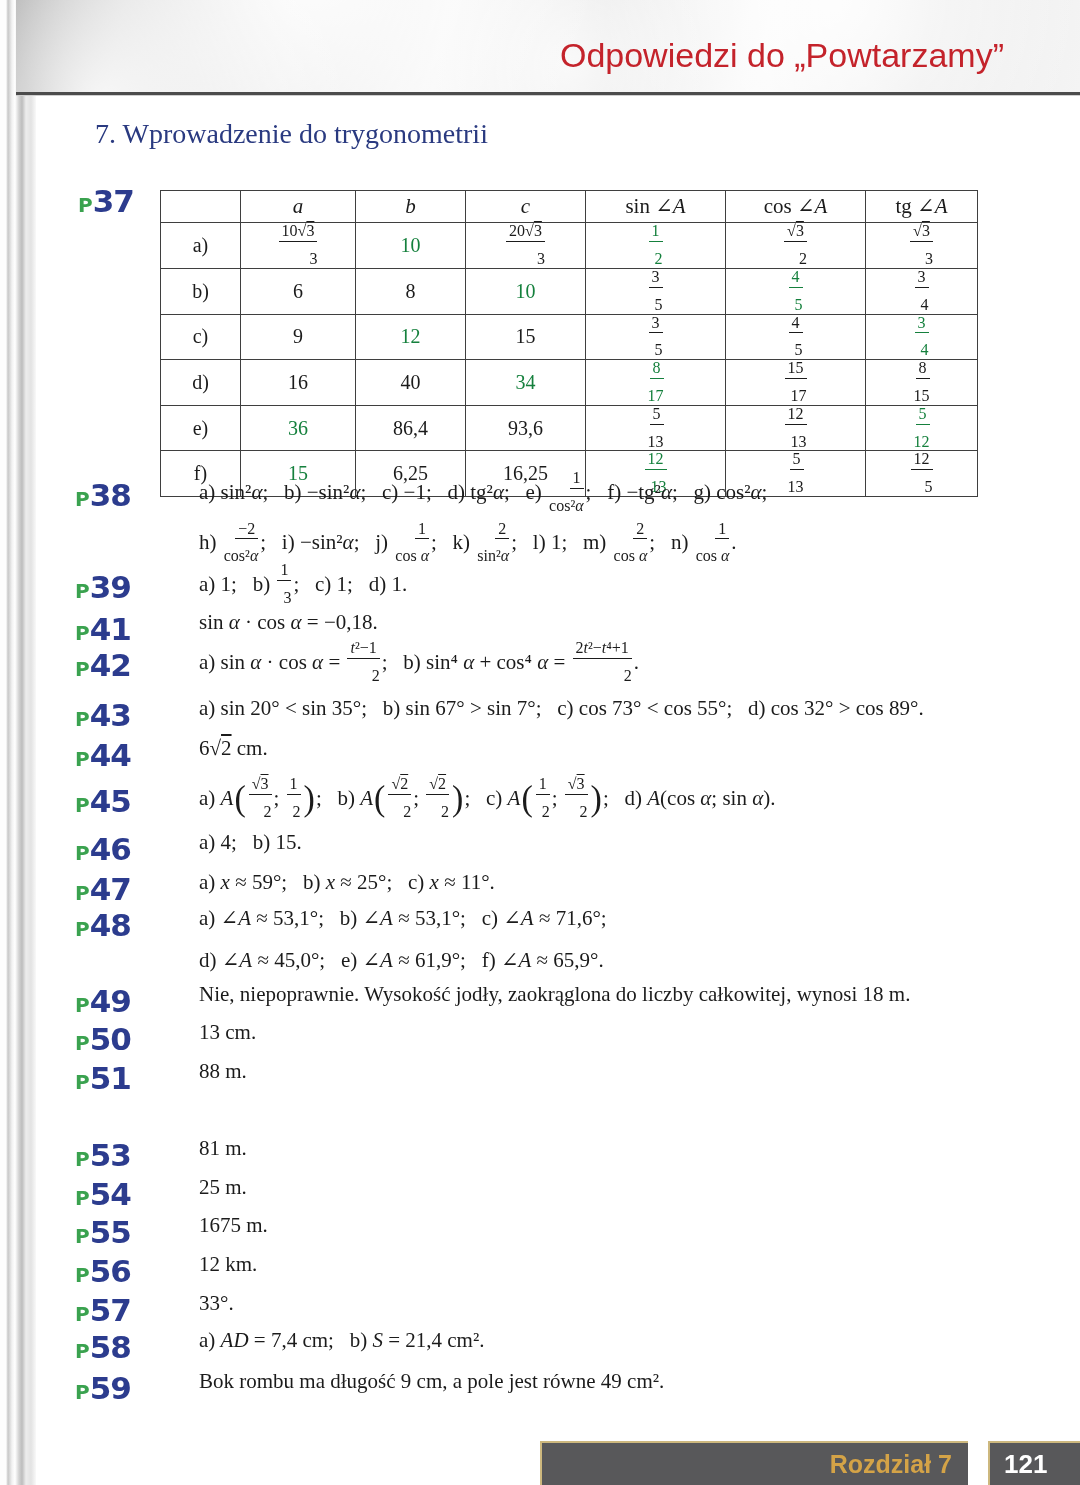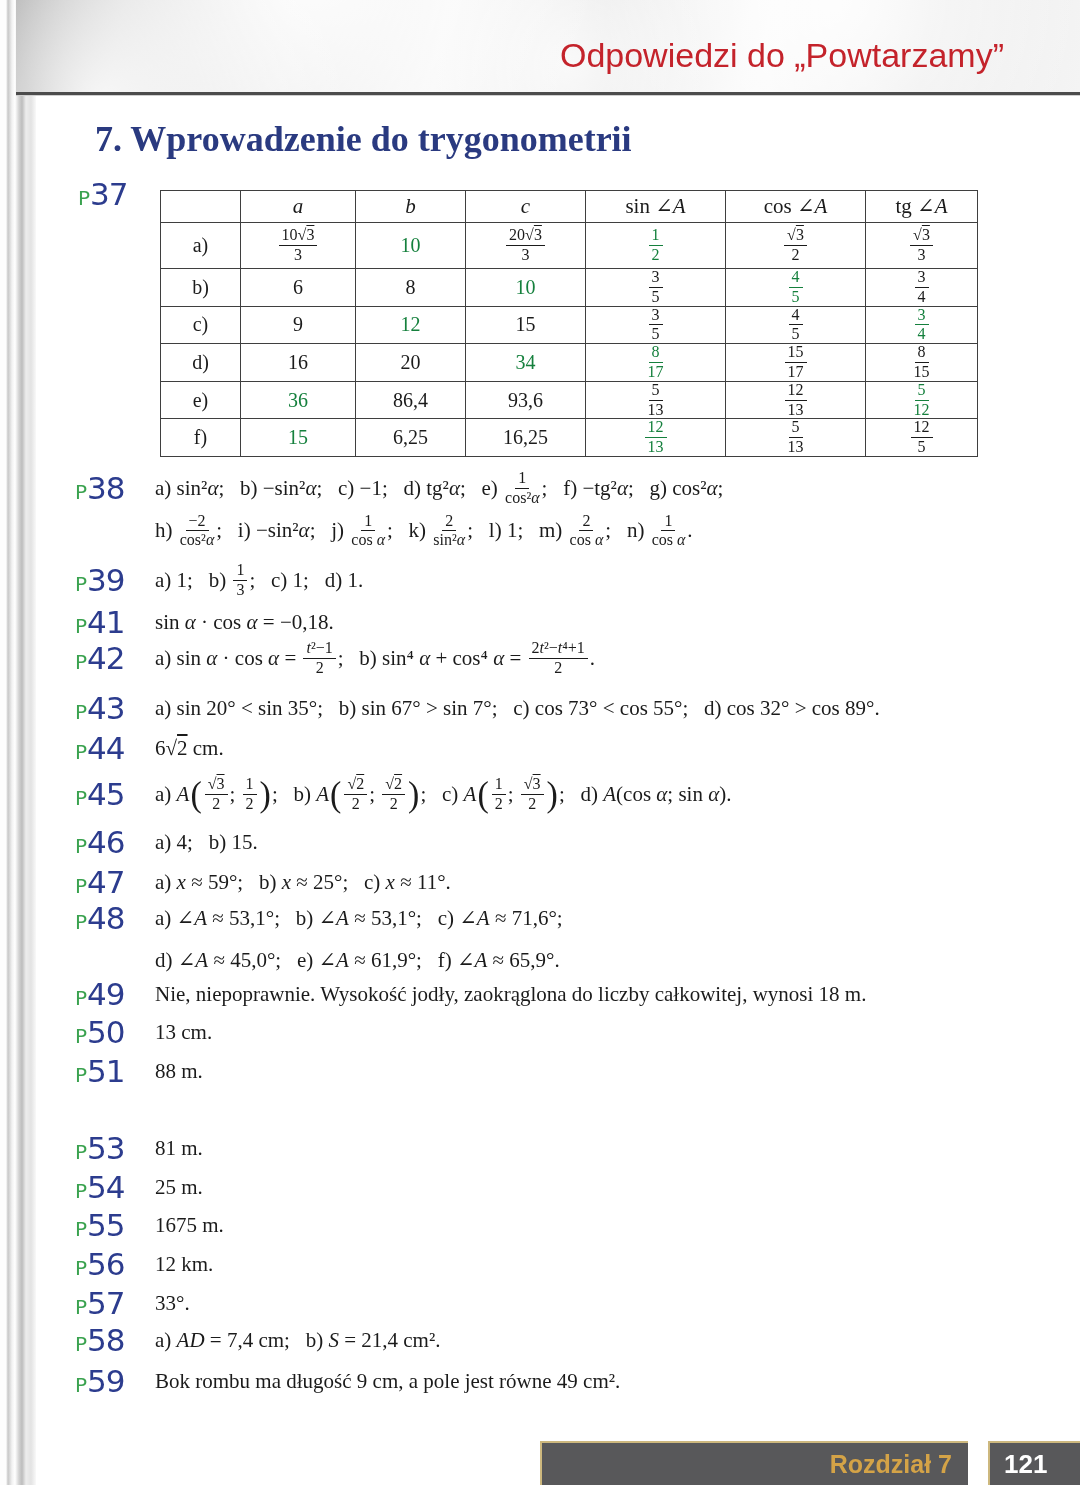--- a/index.html
+++ b/index.html
@@ -16,50 +16,50 @@
     background:
       radial-gradient(circle at 8% 110%, rgba(255,255,255,.85), rgba(255,255,255,0) 26%),
       radial-gradient(circle at 27% -30%, rgba(255,255,255,.95), rgba(255,255,255,0) 38%),
       radial-gradient(circle at 52% 70%, rgba(255,255,255,.7), rgba(255,255,255,0) 26%),
       radial-gradient(circle at 77% 0%, rgba(255,255,255,.85), rgba(255,255,255,0) 30%),
       linear-gradient(100deg,#8f8f8f 0%,#bdbdbd 10%,#e3e3e3 26%,#f7f7f7 40%,#e9e9e9 55%,#fafafa 70%,#ececec 85%,#f4f4f4 100%);
     border-bottom:3px solid #4c4c4c;box-shadow:0 1px 0 #cfcfcf;}
   .banner-title{position:absolute;right:76px;top:36px;
     font-family:"Liberation Sans","DejaVu Sans",sans-serif;font-weight:normal;font-size:34px;color:#c4232b;}
 
-  .section-title{position:absolute;left:95px;top:118px;font-size:36px;font-weight:bold;color:#2a3a80;}
-
-  
-  .plabel{font-family:"DejaVu Sans","Liberation Sans",sans-serif;font-weight:normal;color:#2c3c8e;
-          font-size:31px;line-height:36px;letter-spacing:-1px;}
+  .section-title{position:absolute;left:95px;top:118px;font-size:28px;font-weight:normal;color:#2a3a80;}
+
+  
+  .plabel{font-family:"DejaVu Sans","Liberation Sans",sans-serif;font-weight:bold;color:#2c3c8e;
+          font-size:31px;line-height:50px;letter-spacing:-1px;}
   .plabel .p{color:#3aa24f;font-size:20px;letter-spacing:0;}
   #p37-label{position:absolute;left:78px;top:176px;}
 
   
   table.ptable{position:absolute;left:160px;top:190px;border-collapse:collapse;background:#fff;}
   .ptable td,.ptable th{border:1.6px solid #3f3f3f;text-align:center;vertical-align:middle;
     font-weight:normal;font-size:20px;padding:0 6px;}
   .ptable thead tr{height:32px;}
   .ptable tbody tr{height:37px;}
   .ptable tbody tr.r0{height:46px;}
   .ptable th{font-size:21px;}
 
   
-  .frac{display:inline-flex;flex-direction:column;align-items:center;line-height:1.05;
-        font-size:16px;vertical-align:middle;margin:0 2px;}
+  .frac{display:inline-flex;flex-direction:column;align-items:flex-end;line-height:1.05;
+        font-size:16px;vertical-align:middle;margin:0 2px;gap:8px;}
   .frac .num{border-bottom:1.3px solid currentColor;padding:0 3px 1px;}
   .frac .den{padding-top:1px;}
   .blue{color:#15803d;}
   .rad{text-decoration:overline;}
 
   
   .ans{position:absolute;left:75px;right:36px;display:flex;align-items:flex-start;}
   .ans .plabel{width:80px;flex:none;}
   .ans-text{font-size:21px;}
-  .ans-line{display:flex;align-items:center;min-height:36px;}
+  .ans-line{display:flex;align-items:center;min-height:36px;margin-left:44px;}
   .ans-line + .ans-line{margin-top:6px;}
   .ans-line .t{white-space:pre;}
   .paren{font-size:34px;font-weight:normal;line-height:1;margin:0 1px;transform:scaleY(1.05);}
 
   
   .footer-chapter{position:absolute;left:540px;top:1441px;width:428px;height:44px;background:#58585a;
     border-top:2px solid #cdb87e;border-left:2px solid #cdb87e;box-sizing:border-box;
     display:flex;align-items:center;justify-content:flex-end;padding-right:16px;
     font-family:"Liberation Sans","DejaVu Sans",sans-serif;font-weight:bold;font-size:25px;color:#d4a347;}
   .footer-page{position:absolute;left:988px;top:1441px;right:0;height:44px;background:#58585a;
@@ -162,21 +162,21 @@
               <span class="den">5</span>
             </span></td>
           <td><span class="frac blue">
               <span class="num">3</span>
               <span class="den">4</span>
             </span></td>
         </tr>
         <tr class="r3">
           <td>d)</td>
           <td><span>16</span></td>
-          <td><span>20</span></td>
+          <td><span>40</span></td>
           <td><span class="blue">34</span></td>
           <td><span class="frac blue">
               <span class="num">8</span>
               <span class="den">17</span>
             </span></td>
           <td><span class="frac">
               <span class="num">15</span>
               <span class="den">17</span>
             </span></td>
           <td><span class="frac">

